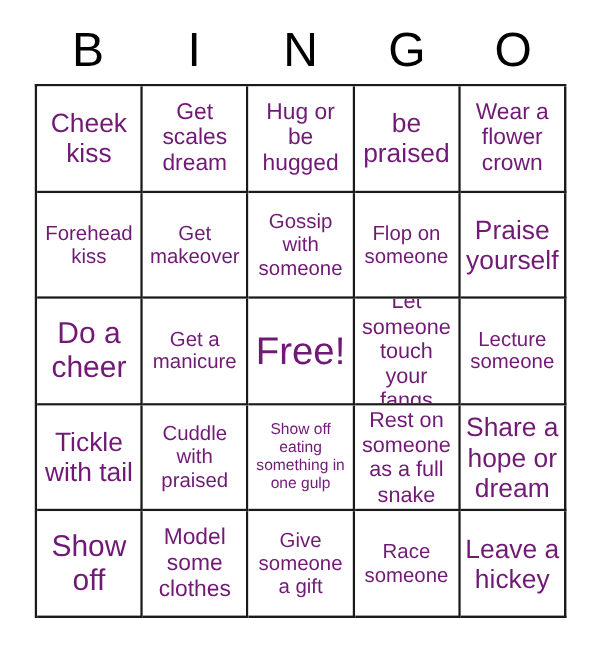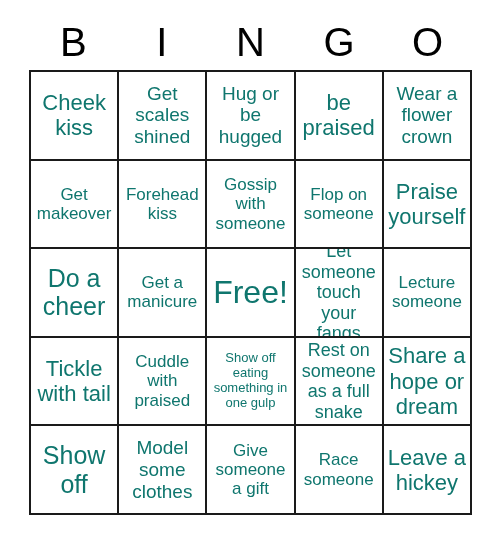--- a/index.html
+++ b/index.html
@@ -65,21 +65,21 @@
     justify-content: center;
     text-align: center;
     padding: 1px 3px;
     overflow: hidden;
     background: #ffffff;
   }
   .cell-text {
     display: block;
     width: 100%;
     line-height: 1.14;
-    color: #0f766e;
+    color: #701a75;
     word-wrap: break-word;
   }
   
   .fs-xs  { font-size: 13px; }
   .fs-s   { font-size: 18px; }
   .fs-m   { font-size: 17px; }
   .fs-l   { font-size: 19px; }
   .fs-xl  { font-size: 22px; }
   .fs-xxl { font-size: 25px; }
   .fs-free{ font-size: 32px; }
@@ -96,37 +96,37 @@
     <div class="header-letter">G</div>
     <div class="header-letter">O</div>
   </div>
 
   <div id="grid">
 
     <div class="cell">
         <span class="cell-text fs-xl">Cheek kiss</span>
       </div>
     <div class="cell">
-        <span class="cell-text fs-l">Get scales shined</span>
+        <span class="cell-text fs-l">Get scales dream</span>
       </div>
     <div class="cell">
         <span class="cell-text fs-l">Hug or be hugged</span>
       </div>
     <div class="cell">
         <span class="cell-text fs-xl">be praised</span>
       </div>
     <div class="cell">
         <span class="cell-text fs-l">Wear a flower crown</span>
       </div>
 
     <div class="cell">
-        <span class="cell-text fs-m">Get makeover</span>
+        <span class="cell-text fs-m">Forehead kiss</span>
       </div>
     <div class="cell">
-        <span class="cell-text fs-m">Forehead kiss</span>
+        <span class="cell-text fs-m">Get makeover</span>
       </div>
     <div class="cell">
         <span class="cell-text fs-m">Gossip with someone</span>
       </div>
     <div class="cell">
         <span class="cell-text fs-m">Flop on someone</span>
       </div>
     <div class="cell">
         <span class="cell-text fs-xl">Praise yourself</span>
       </div>

